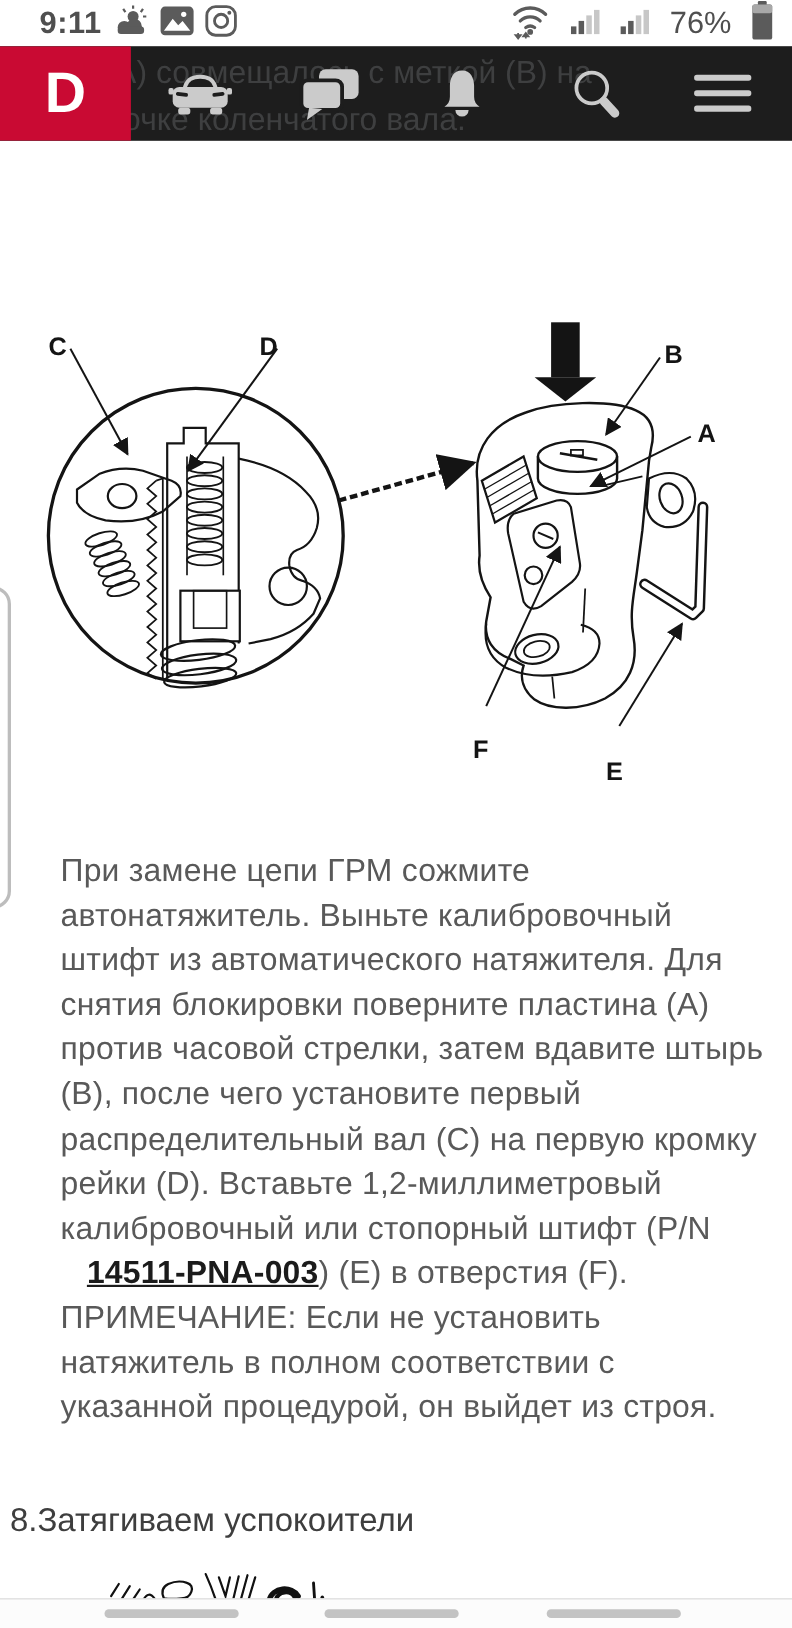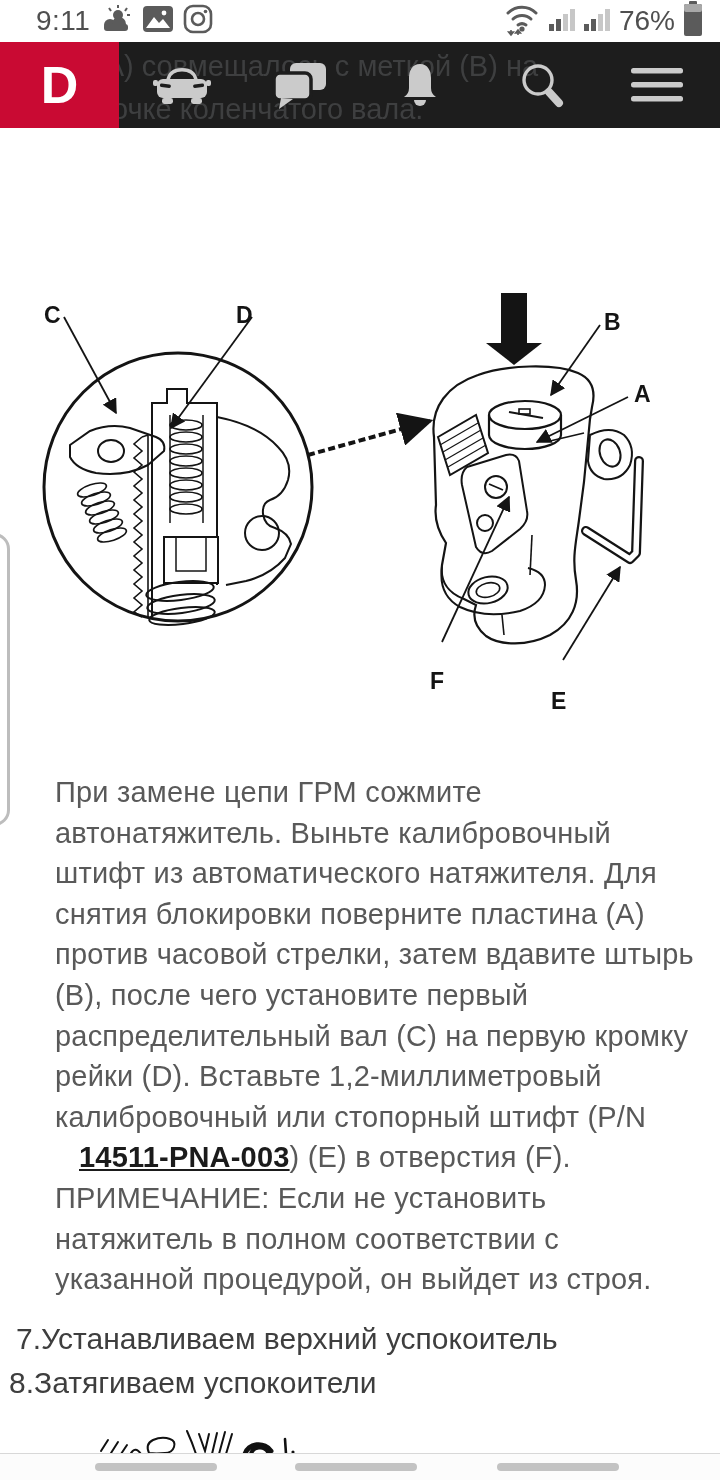--- a/index.html
+++ b/index.html
@@ -2,22 +2,22 @@
 <html><head>
 <meta charset="utf-8">
 <style>
   html,body{margin:0;padding:0;background:#9a9a9a;}
   .screen{position:relative;width:720px;height:1480px;background:#ffffff;overflow:hidden;
           font-family:"Liberation Sans","DejaVu Sans",sans-serif;}
 
   
   .statusbar{position:absolute;left:0;top:0;width:720px;height:42px;background:#fff;
              display:flex;align-items:center;}
-  .sb-left{display:flex;align-items:center;gap:9px;padding-left:36px;}
-  .sb-right{display:flex;align-items:center;gap:7px;margin-left:auto;padding-right:16px;}
+  .sb-left{display:flex;align-items:center;gap:9px;padding-left:36px;font-weight:bold;}
+  .sb-right{display:flex;align-items:center;gap:17px;margin-left:auto;padding-right:16px;}
   .sb-time{font-size:28px;color:#4f4f4f;letter-spacing:.5px;}
   .sb-pct{font-size:28px;color:#4f4f4f;}
 
   
   .appbar{position:absolute;left:0;top:42px;width:720px;height:86px;background:#1d1d1d;overflow:hidden;}
   .ghost{position:absolute;left:95px;color:#3e3f40;font-size:29px;white-space:nowrap;z-index:1;}
   .ghost.l1{top:8px;}
   .ghost.l2{top:51px;}
   .logo{position:absolute;left:0;top:0;width:119px;height:86px;background:#c90a33;z-index:2;
         display:flex;align-items:center;justify-content:center;color:#fff;font-size:52px;font-weight:bold;}
@@ -304,21 +304,20 @@
           <text x="400" y="404">F</text>
           <text x="521" y="424">E</text>
         </g>
       </svg>
     </div>
 
     <div class="edge-fragment"></div>
 
     <p class="quote"><span>При замене цепи ГРМ сожмите автонатяжитель. Выньте калибровочный штифт из автоматического натяжителя. Для снятия блокировки поверните пластина (A) против часовой стрелки, затем вдавите штырь (B), после чего установите первый распределительный вал (C) на первую кромку рейки (D). Вставьте 1,2-миллиметровый калибровочный или стопорный штифт (P/N </span><span class="part">14511-PNA-003</span><span>) (E) в отверстия (F). ПРИМЕЧАНИЕ: Если не установить натяжитель в полном соответствии с указанной процедурой, он выйдет из строя.</span></p>
 
-    <p class="stepline step7">7.Устанавливаем верхний успокоитель</p>
     <p class="stepline step8">8.Затягиваем успокоители</p>
 
     <div class="scribble">
       <svg width="210" height="29" viewBox="0 0 210 29">
         <g stroke="#111" stroke-width="2" fill="none" stroke-linecap="round">
           <line x1="8" y1="24" x2="15" y2="13"></line>
           <line x1="18" y1="26" x2="25" y2="15"></line>
           <line x1="28" y1="27" x2="34" y2="18"></line>
           <path d="M37,28 q5,-10 11,-1"></path>
           <path d="M56,26 q-4,-9 4,-13 q9,-4 17,-1 q6,2 4,8 q-2,6 -9,6 q-9,1 -16,0"></path>

